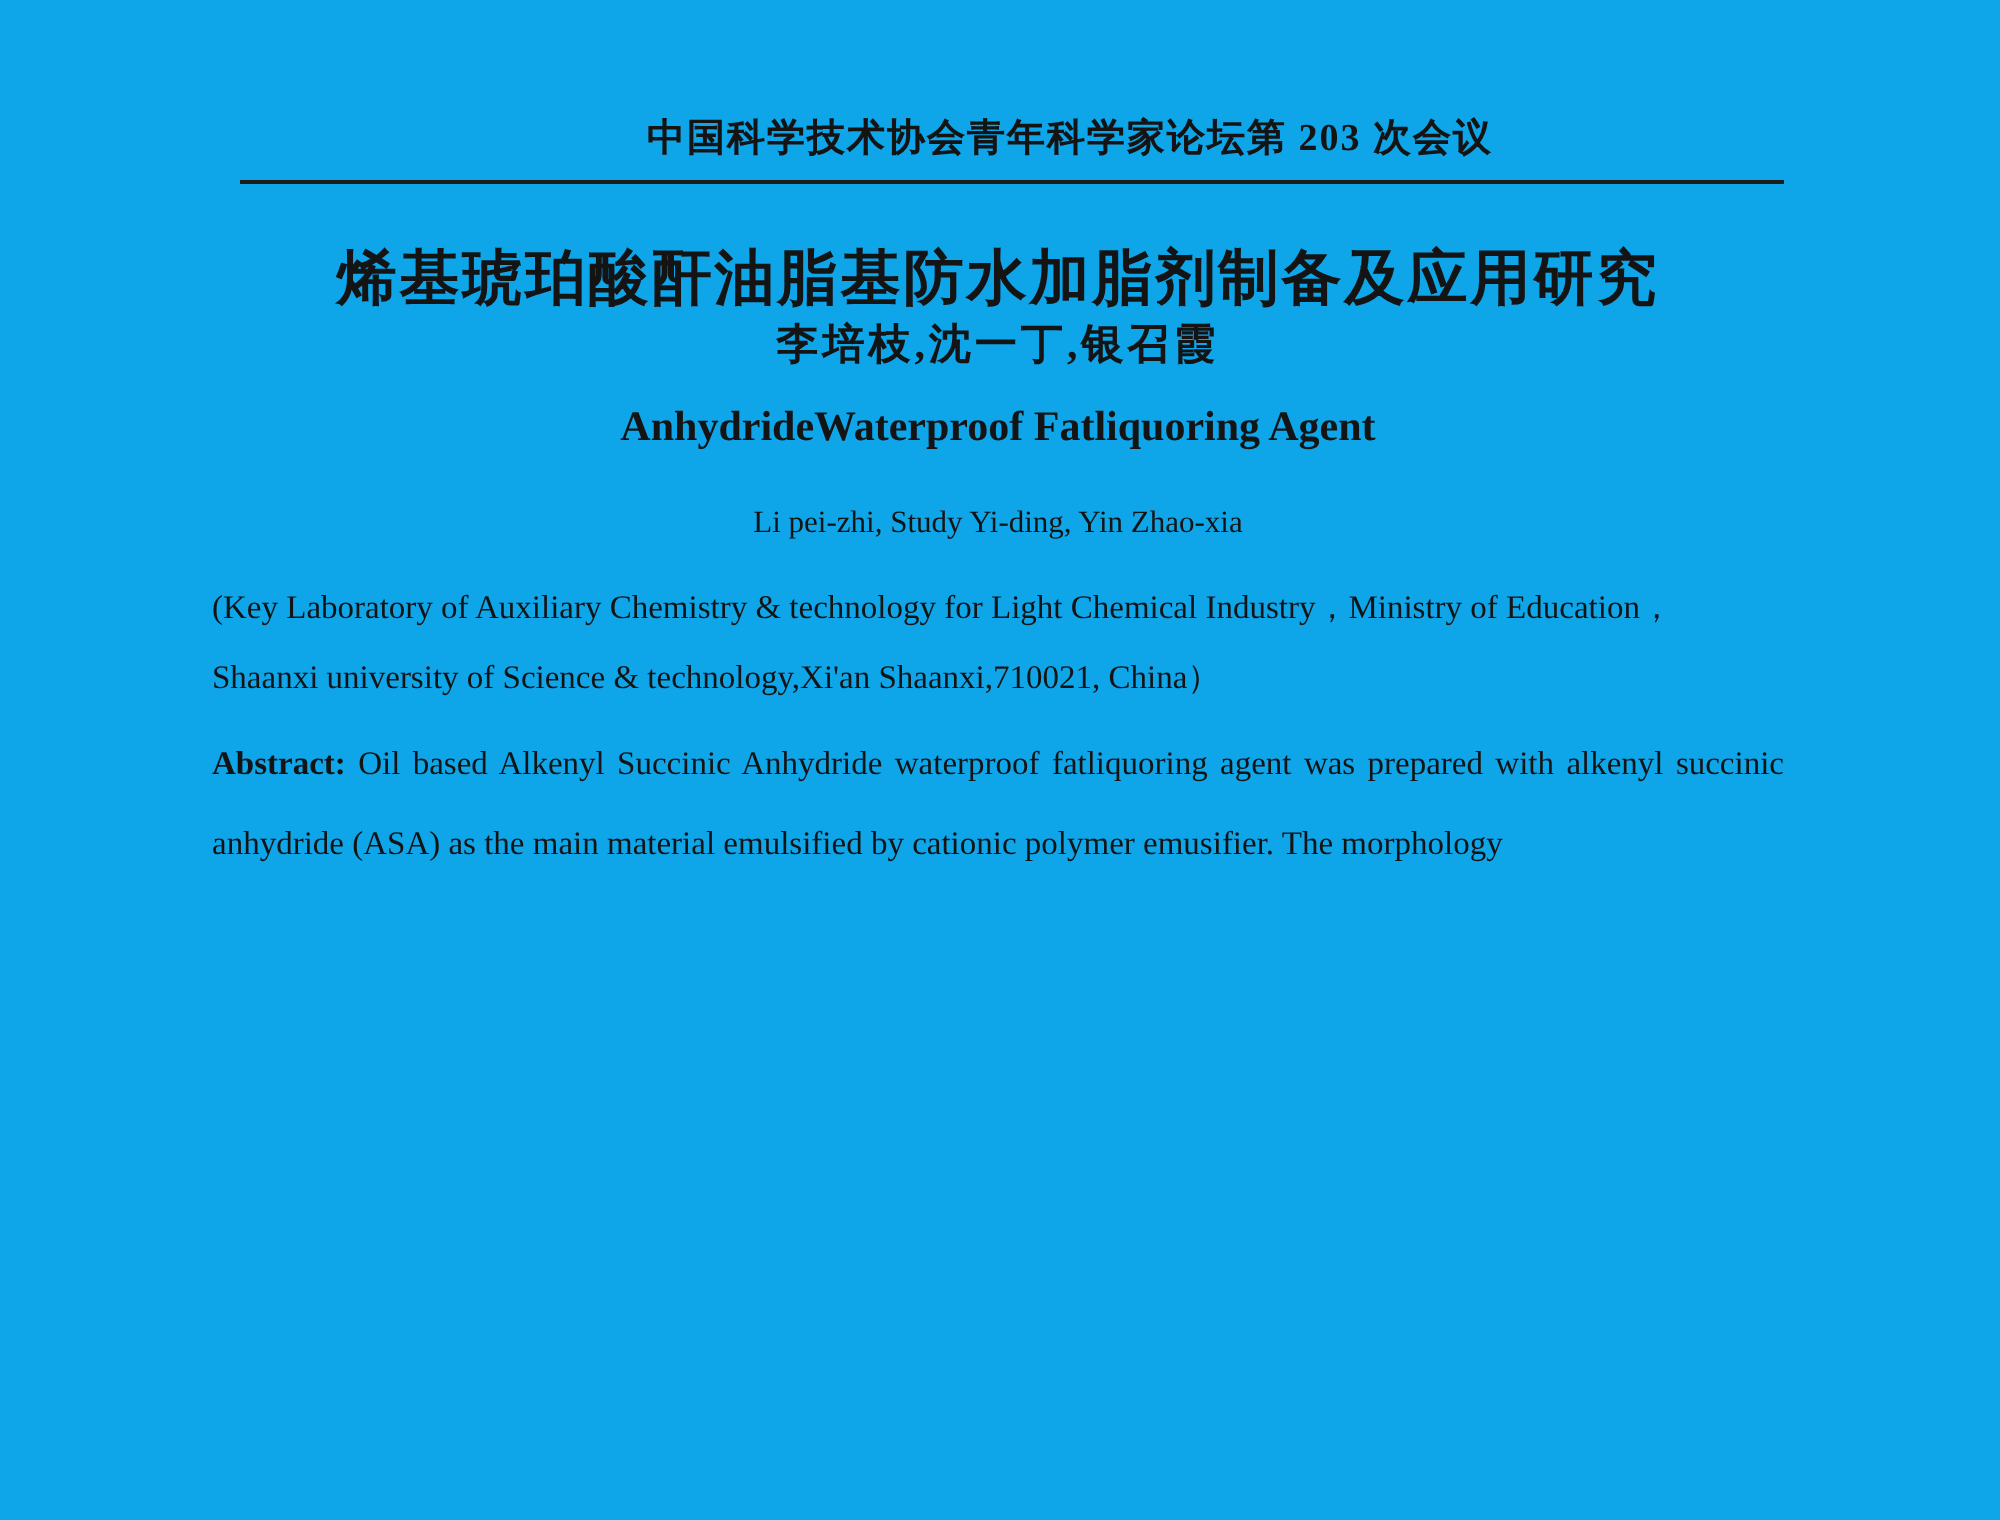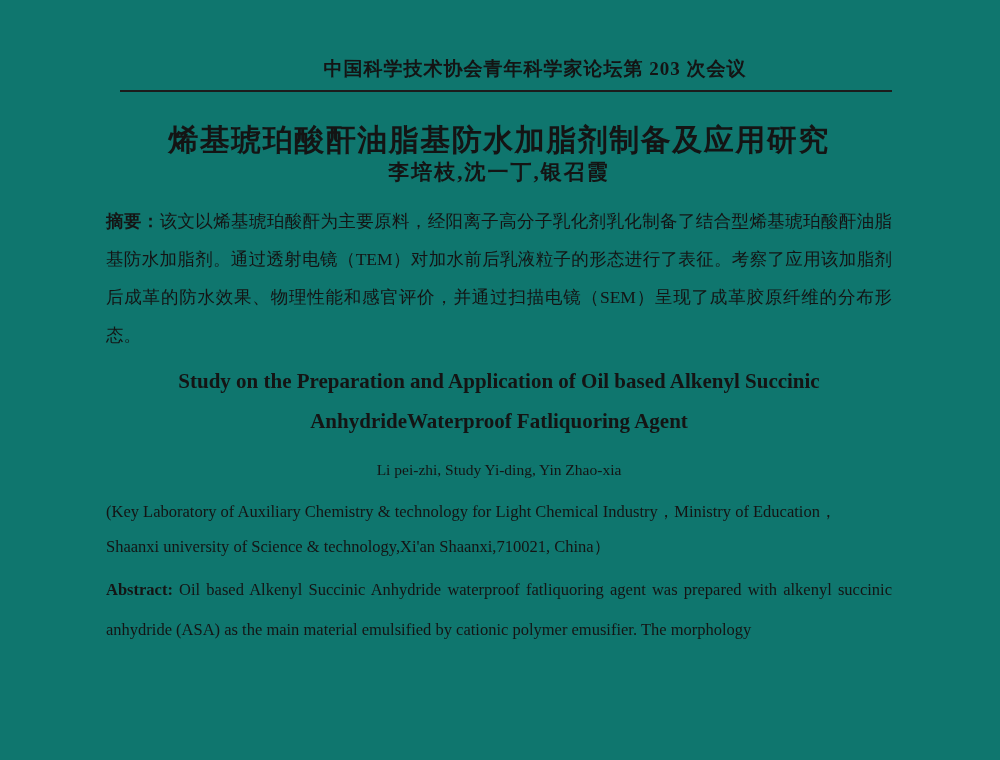--- a/index.html
+++ b/index.html
@@ -1,21 +1,21 @@
 <!DOCTYPE html>
 <html><head>
 <meta charset="utf-8">
 <style>
   html, body { margin: 0; padding: 0; background: #e9e9e7; }
   .page {
     position: relative;
     width: 1000px;
     height: 760px;
     margin: 0 auto;
-    background: #0f766e;
+    background: #0ea5e9;
     color: #141414;
     font-family: "Liberation Serif", "DejaVu Serif", serif;
     box-sizing: border-box;
     padding: 56px 108px 0 106px;
     overflow: hidden;
   }
   .conf-header {
     text-align: center;
     padding-left: 72px;
     font-size: 19px;
@@ -95,26 +95,22 @@
     <span>中国科学技术协会青年科学家论坛第 203 次会议</span>
   </div>
 
   <hr class="header-rule">
 
   <h1 class="title-cn">烯基琥珀酸酐油脂基防水加脂剂制备及应用研究</h1>
 
   <div class="authors-cn">李培枝,沈一丁,银召霞</div>
 
 
-  <p class="para-cn">
-    <span class="label-bold">摘要：</span><span>该文以烯基琥珀酸酐为主要原料，经阳离子高分子乳化剂乳化制备了结合型烯基琥珀酸酐油脂基防水加脂剂。通过透射电镜（TEM）对加水前后乳液粒子的形态进行了表征。考察了应用该加脂剂后成革的防水效果、物理性能和感官评价，并通过扫描电镜（SEM）呈现了成革胶原纤维的分布形态。</span>
-  </p>
 
 
-  <h2 class="title-en">Study on the Preparation and Application of Oil based Alkenyl Succinic</h2>
 
   <h2 class="title-en second">AnhydrideWaterproof Fatliquoring Agent</h2>
 
   <div class="authors-en">Li pei-zhi, Study Yi-ding, Yin Zhao-xia</div>
 
   <div class="affil-en">
     <div>(Key Laboratory of Auxiliary Chemistry &amp; technology for Light Chemical Industry，Ministry of Education，</div>
     <div>Shaanxi university of Science &amp; technology,Xi'an Shaanxi,710021, China）</div>
   </div>
 

